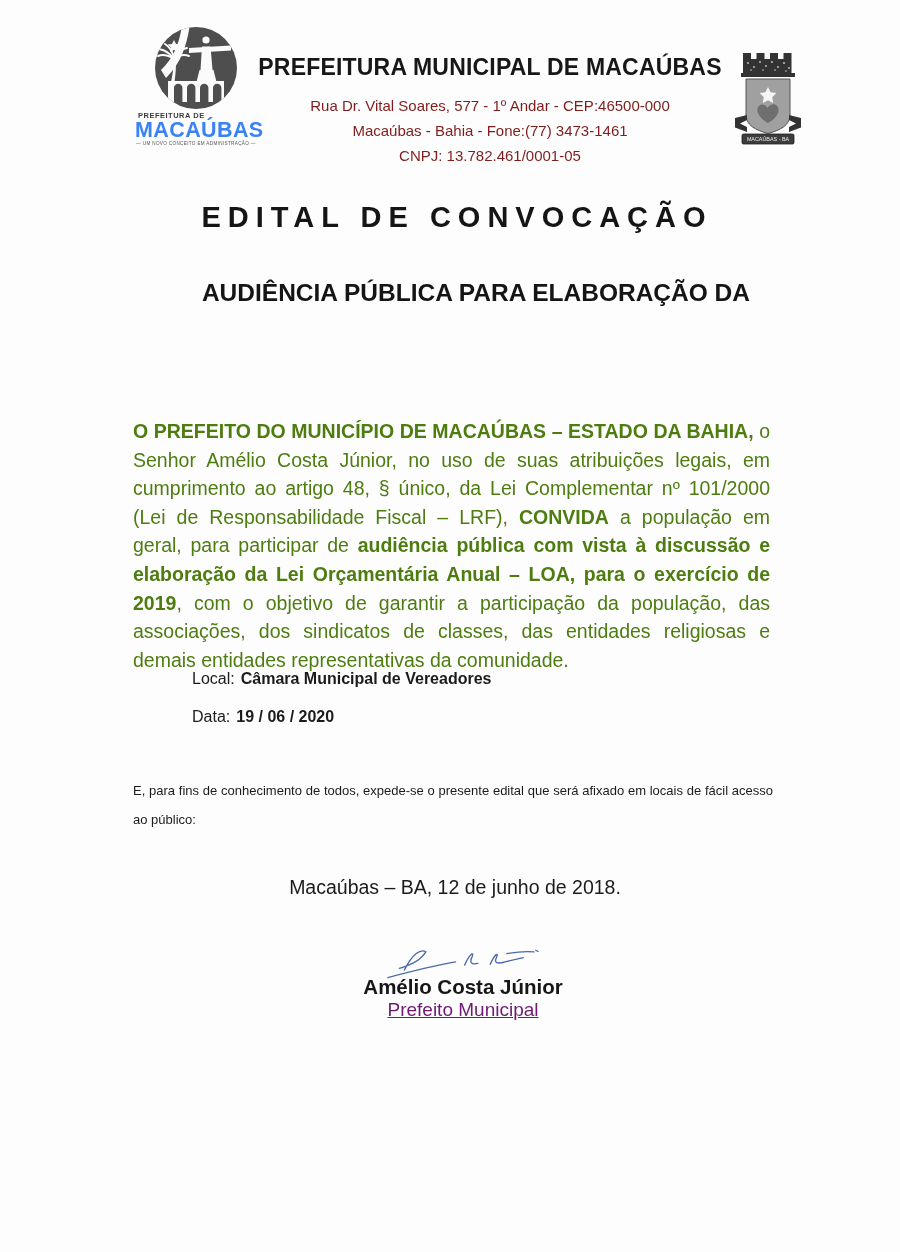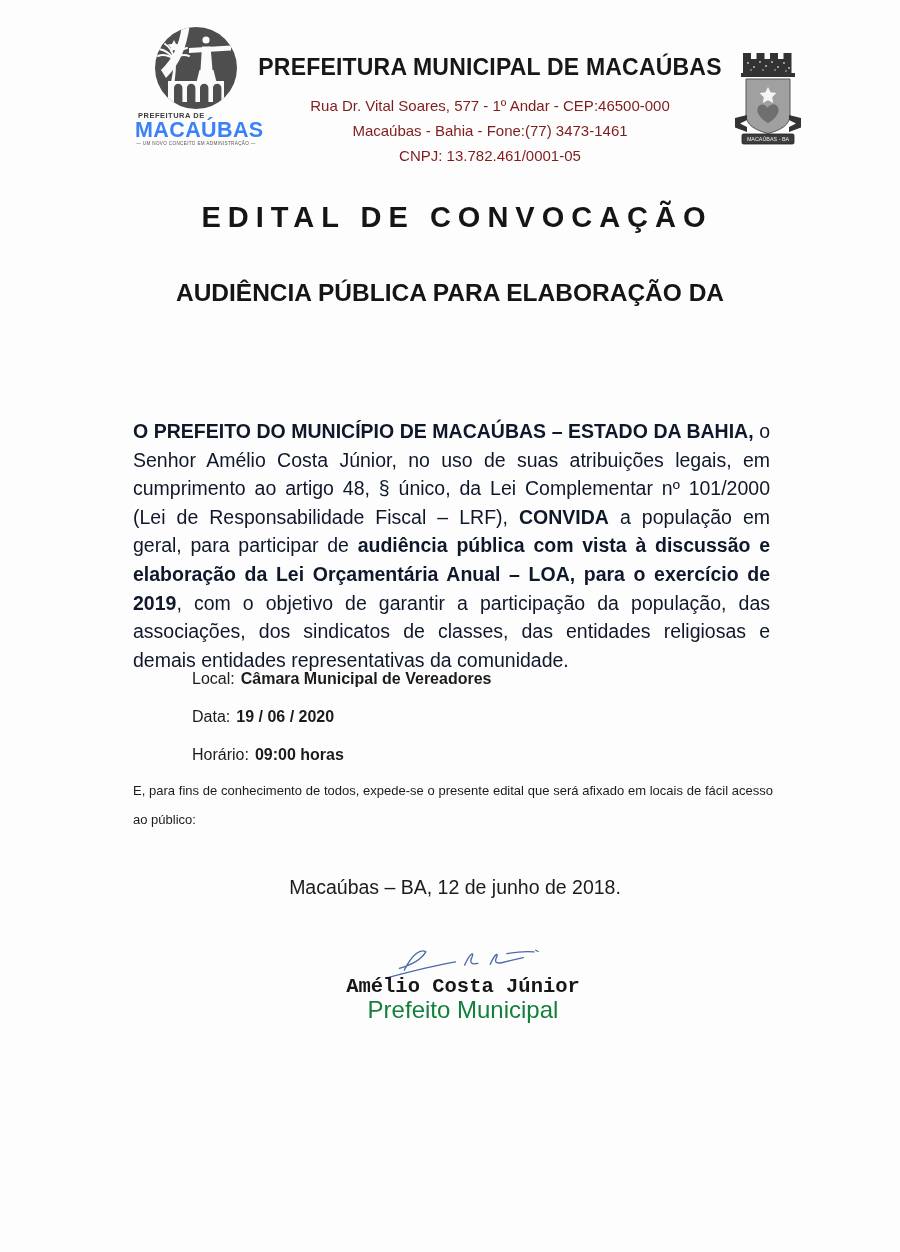--- a/index.html
+++ b/index.html
@@ -22,46 +22,46 @@
   .addr{font-size:15px;line-height:25px;color:#7f1d1d;}
 
   .crest-right{position:absolute;left:733px;top:45px;}
 
   
   .doc-title{
     position:absolute;top:201px;left:0;width:900px;text-align:center;
     font-size:29px;font-weight:bold;letter-spacing:7px;padding-left:7px;color:#151515;
   }
   .doc-subtitle{
-    position:absolute;top:276px;left:150px;width:600px;text-align:center;
+    position:absolute;top:276px;left:150px;width:600px;text-align:right;
     font-size:24.5px;font-weight:bold;line-height:33px;color:#151515;
   }
 
   
   .body-par{
     position:absolute;top:417px;left:133px;width:637px;
-    font-size:19.5px;line-height:28.6px;text-align:justify;color:#0f172a;
+    font-size:19.5px;line-height:28.6px;text-align:justify;color:#4d7c0f;
   }
   .details{position:absolute;left:192px;top:667px;font-size:16px;color:#1b1b1b;}
   .detail-line{height:38px;line-height:24px;}
   .detail-line .lbl{margin-right:6px;}
   .closing-par{
     position:absolute;top:777px;left:133px;width:640px;
     font-size:13px;line-height:28.6px;text-align:justify;color:#1b1b1b;
   }
   .dateline{
     position:absolute;top:876px;left:0;width:910px;text-align:center;
     font-size:19.5px;color:#1b1b1b;
   }
 
   
   .signature{position:absolute;left:313px;top:942px;width:300px;text-align:center;}
   .sig-ink{display:block;margin:0 auto -4px auto;}
-  .sig-name{font-size:20.5px;font-weight:bold;line-height:22px;color:#171717;font-family:Liberation Mono, monospace;}
-  .sig-role{font-size:24px;line-height:24px;color:#15803d;}
+  .sig-name{font-size:20.5px;font-weight:bold;line-height:22px;color:#171717;}
+  .sig-role{font-size:19px;line-height:24px;color:#701a75;text-decoration:underline;}
 </style>
 </head>
 <body>
 
 <div class="page">
 
   <div class="seal-left">
     <svg width="84" height="84" viewBox="0 0 84 84" aria-hidden="true">
       <defs>
           <clipPath id="sealClip">
@@ -150,23 +150,20 @@
 
   <div class="body-par"><span class="b">O PREFEITO DO MUNICÍPIO DE MACAÚBAS – ESTADO DA BAHIA,</span><span> o Senhor Amélio Costa Júnior, no uso de suas atribuições legais, em cumprimento ao artigo 48, § único, da Lei Complementar nº 101/2000 (Lei de Responsabilidade Fiscal – LRF), </span><span class="b">CONVIDA</span><span> a população em geral, para participar de </span><span class="b">audiência pública com vista à discussão e elaboração da Lei Orçamentária Anual – LOA, para o exercício de 2019</span><span>, com o objetivo de garantir a participação da população, das associações, dos sindicatos de classes, das entidades religiosas e demais entidades representativas da comunidade.</span></div>
 
   <div class="details">
     <div class="detail-line">
       <span class="lbl">Local:</span><span class="b">Câmara Municipal de Vereadores</span>
     </div>
     <div class="detail-line">
       <span class="lbl">Data:</span><span class="b">19 / 06 / 2020</span>
     </div>
-    <div class="detail-line">
-      <span class="lbl">Horário:</span><span class="b">09:00 horas</span>
-    </div>
   </div>
 
   <div class="closing-par">E, para fins de conhecimento de todos, expede-se o presente edital que será afixado em locais de fácil acesso ao público:</div>
 
   <div class="dateline">Macaúbas – BA, 12 de junho de 2018.</div>
 
   <div class="signature">
     <svg class="sig-ink" width="190" height="38" viewBox="0 0 190 46" aria-hidden="true" fill="none" stroke="#4a69a8" stroke-width="1.6" stroke-linecap="round">
       <path d="M24,34 C34,14 44,8 50,12 C44,22 32,28 18,32"></path>
       <path d="M4,43 C34,35 58,29 86,24"></path>

